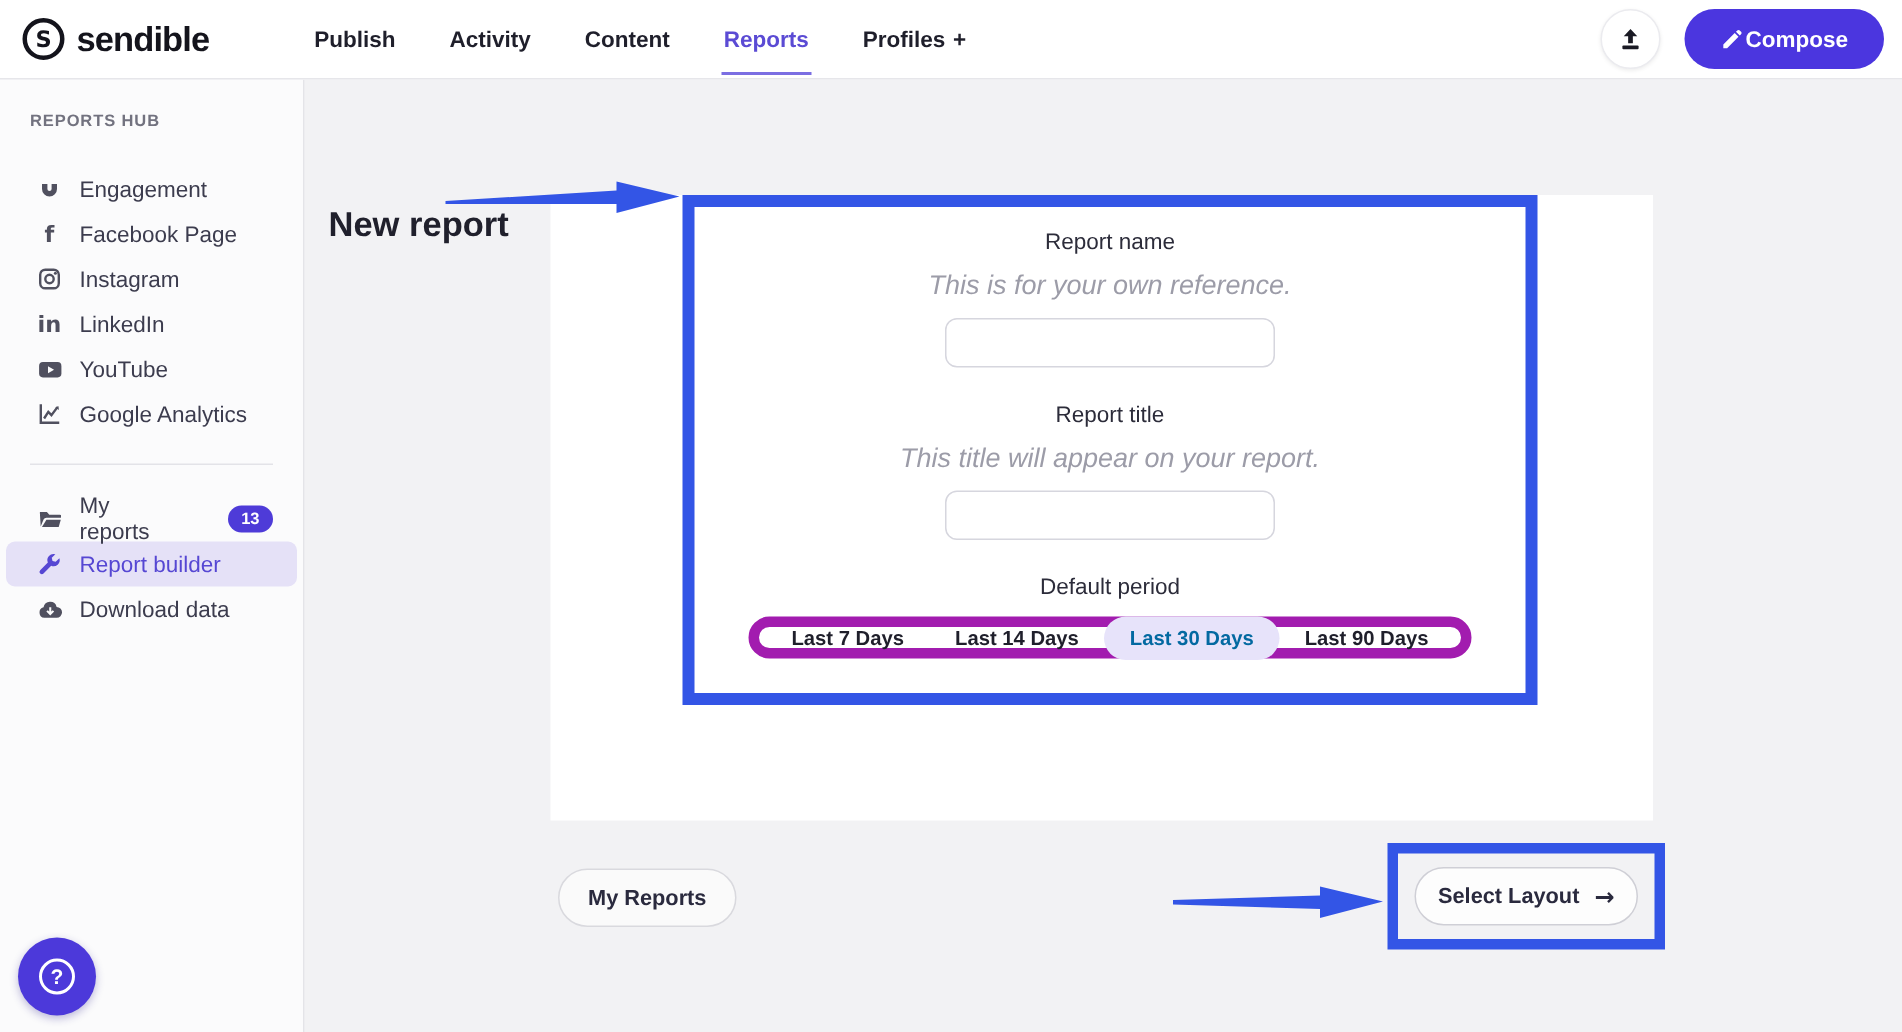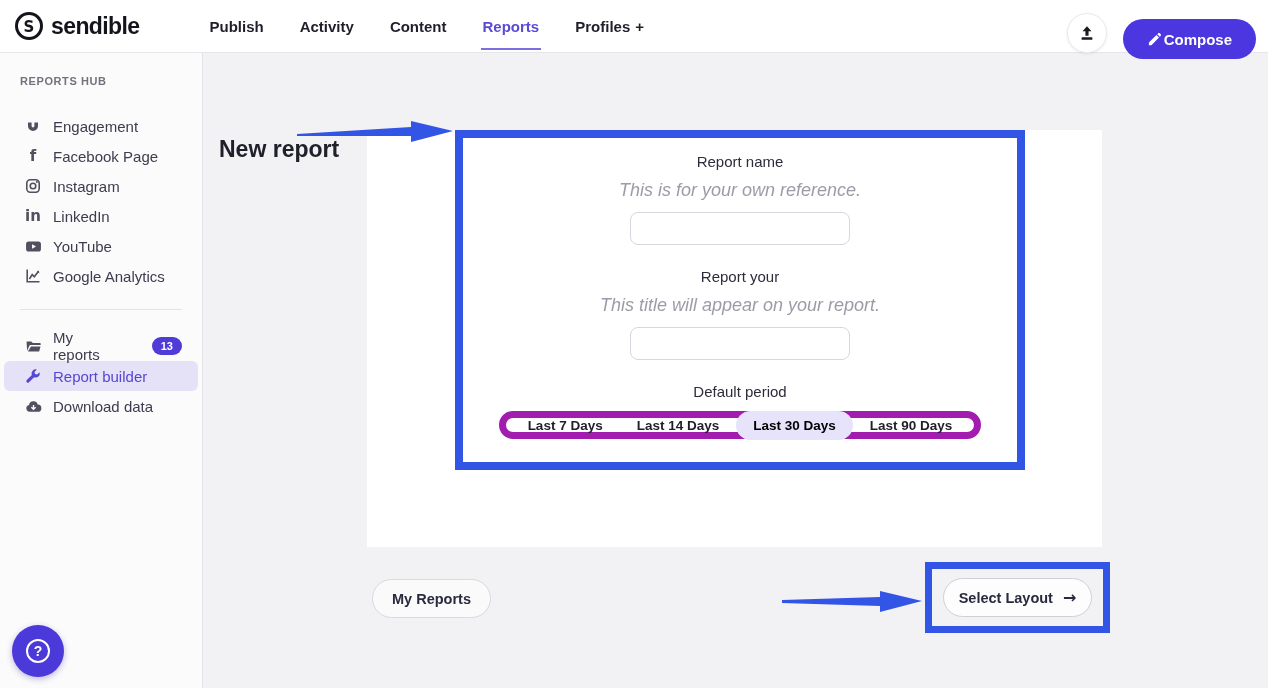--- a/index.html
+++ b/index.html
@@ -34,21 +34,21 @@
   .upload-btn {
     width:40px; height:40px; border-radius:50%;
     background:#ffffff; border:1px solid #ebebef;
     box-shadow:0 1px 3px rgba(0,0,0,.08);
     display:flex; align-items:center; justify-content:center; cursor:pointer;
   }
   .compose-btn {
     height:40px; padding:0 24px; border-radius:20px;
     background:#4b36df; color:#ffffff; border:none;
     font-size:15px; font-weight:600; font-family:inherit;
-    display:flex; align-items:center; gap:2px; cursor:pointer;margin-top:13px;
+    display:flex; align-items:center; gap:2px; cursor:pointer;
   }
 
   
   .sidebar {
     position:absolute; top:53px; left:0; width:203px; height:635px;
     background:#fbfbfc; border-right:1px solid #e4e4e8; z-index:20;
     padding-top:22px;
   }
   .section-label {
     padding-left:20px; font-size:11px; font-weight:600;
@@ -109,21 +109,21 @@
   .label-2 { margin-top:22px; }
   .segmented {
     margin-top:9px; display:inline-flex; align-items:center;
     border:7px solid #a21caf; border-radius:19px; background:#ffffff;
     height:28px; padding:0 5px;
   }
   .seg-option {
     padding:6px 17px; font-size:13.5px; font-weight:700; color:#1f1f2b;
     border-radius:15px; cursor:pointer; line-height:17px;
   }
-  .seg-option.selected { background:#e7e3fa; color:#000000; }
+  .seg-option.selected { background:#e7e3fa; color:#0369a1; }
 
   
   .back-btn {
     position:absolute; left:169px; top:526px; width:119px; height:39px;
     border-radius:20px; border:1px solid #d9d9de; background:#fafafa;
     font-family:inherit; font-size:14.5px; font-weight:600; color:#2a2a3e; cursor:pointer;
   }
   .next-box {
     position:absolute; left:722px; top:509px; width:185px; height:71px;
     border:7px solid #3355e6; z-index:10;
@@ -286,21 +286,21 @@
     <polygon points="2,17 116,10 116,4 158,14 116,25 116,19 2,19" fill="#3355e6"></polygon>
   </svg>
 
   <div class="content-card"></div>
 
   <section class="form-box">
     <div class="field-label">Report name</div>
     <div class="field-hint">This is for your own reference.</div>
     <input class="field-input" type="text" value="" style="">
 
-    <div class="field-label label-2">Report your</div>
+    <div class="field-label label-2">Report title</div>
     <div class="field-hint">This title will appear on your report.</div>
     <input class="field-input" type="text" value="" style="">
 
     <div class="field-label label-2">Default period</div>
     <div class="segmented">
       <span class="seg-option">Last 7 Days</span>
       <span class="seg-option">Last 14 Days</span>
       <span class="seg-option selected">Last 30 Days</span>
       <span class="seg-option">Last 90 Days</span>
     </div>

